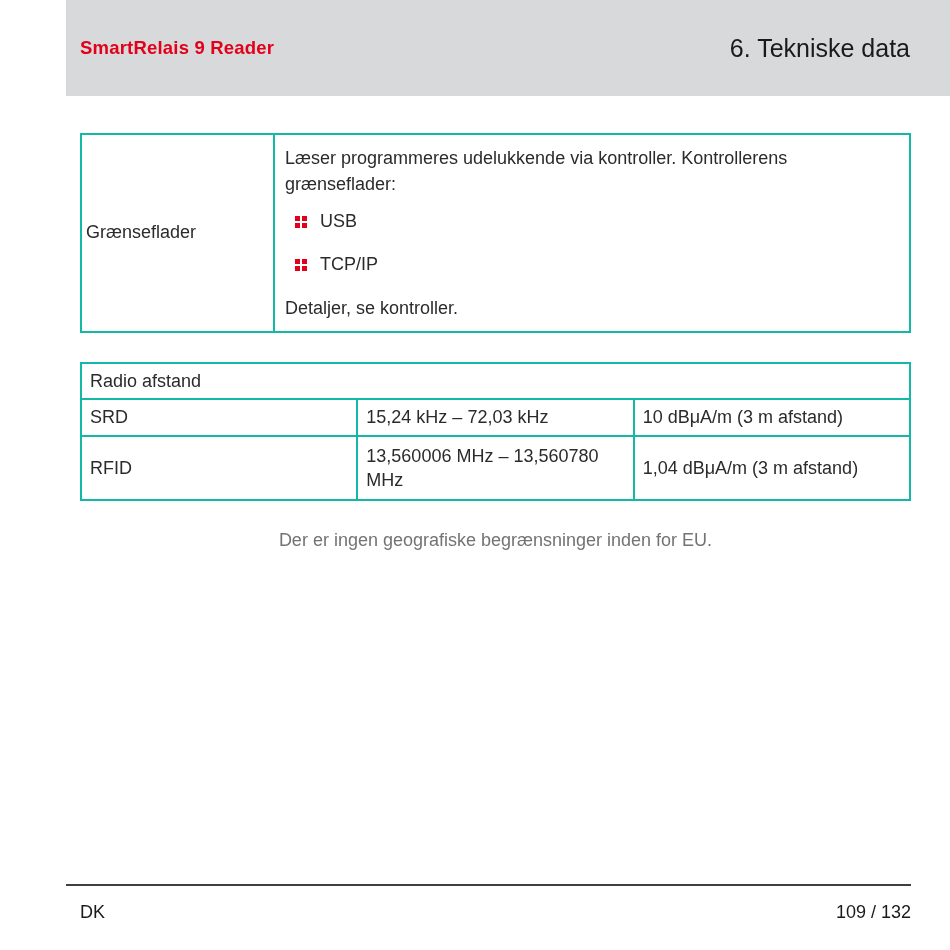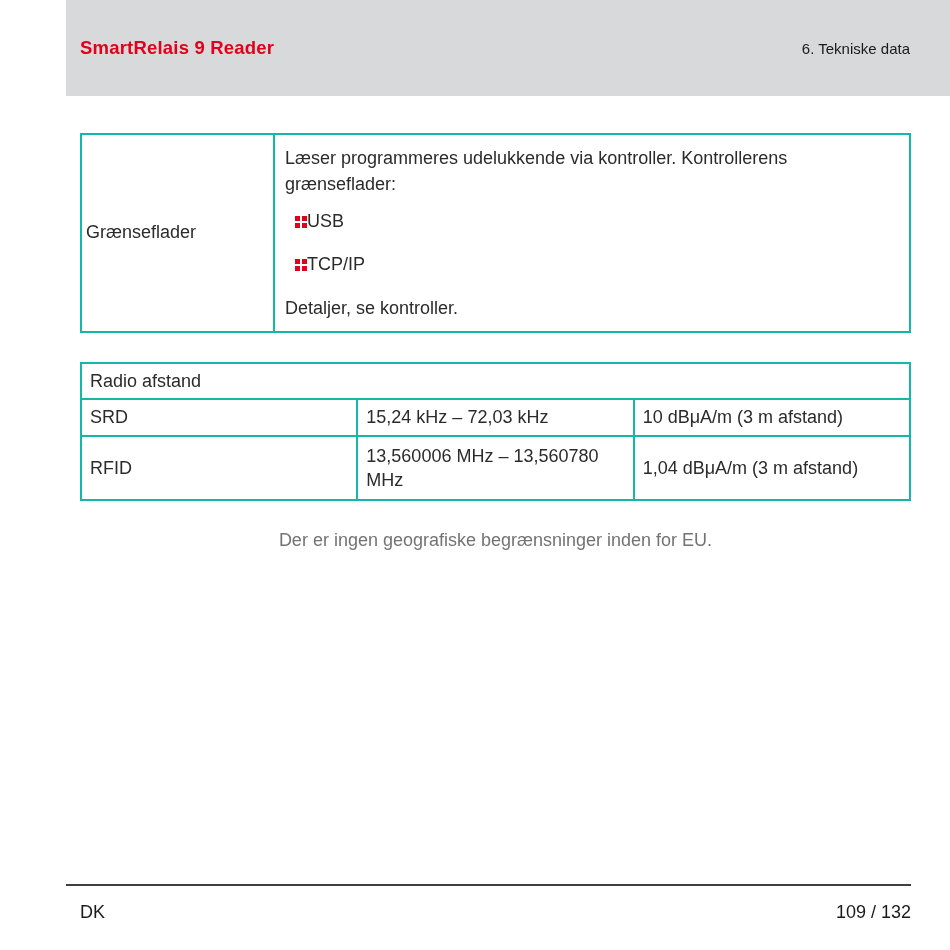--- a/index.html
+++ b/index.html
@@ -25,21 +25,21 @@
     justify-content: space-between;
     padding: 0 40px 0 14px;
   }
   .brand {
     color: var(--brand-red, #e2001a);
     font-weight: bold;
     font-size: 18.5px;
     letter-spacing: 0.2px;
   }
   .section {
-    font-size: 15px;
+    font-size: 25px;
     color: #1a1a1a;
   }
 
   
   table { border-collapse: collapse; }
   .tbl {
     position: absolute;
     left: 80px;
     width: 831px;
     table-layout: fixed;
@@ -62,20 +62,21 @@
   .intro { margin: 2px 0 0 0; line-height: 1.45; }
   .outro { margin: 12px 0 2px 0; line-height: 1.3; }
   .bullets {
     list-style: none;
     margin: 14px 0 0 0;
     padding: 0 0 0 10px;
   }
   .bullets li {
     display: flex;
     align-items: center;
+    gap: 13px;
     margin: 0 0 22px 0;
   }
   .sq-icon {
     display: inline-grid;
     grid-template-columns: 5px 5px;
     grid-auto-rows: 5px;
     gap: 2px;
     flex: 0 0 auto;
   }
   .sq-icon i { display: block; background: var(--brand-red, #c8102e); }

